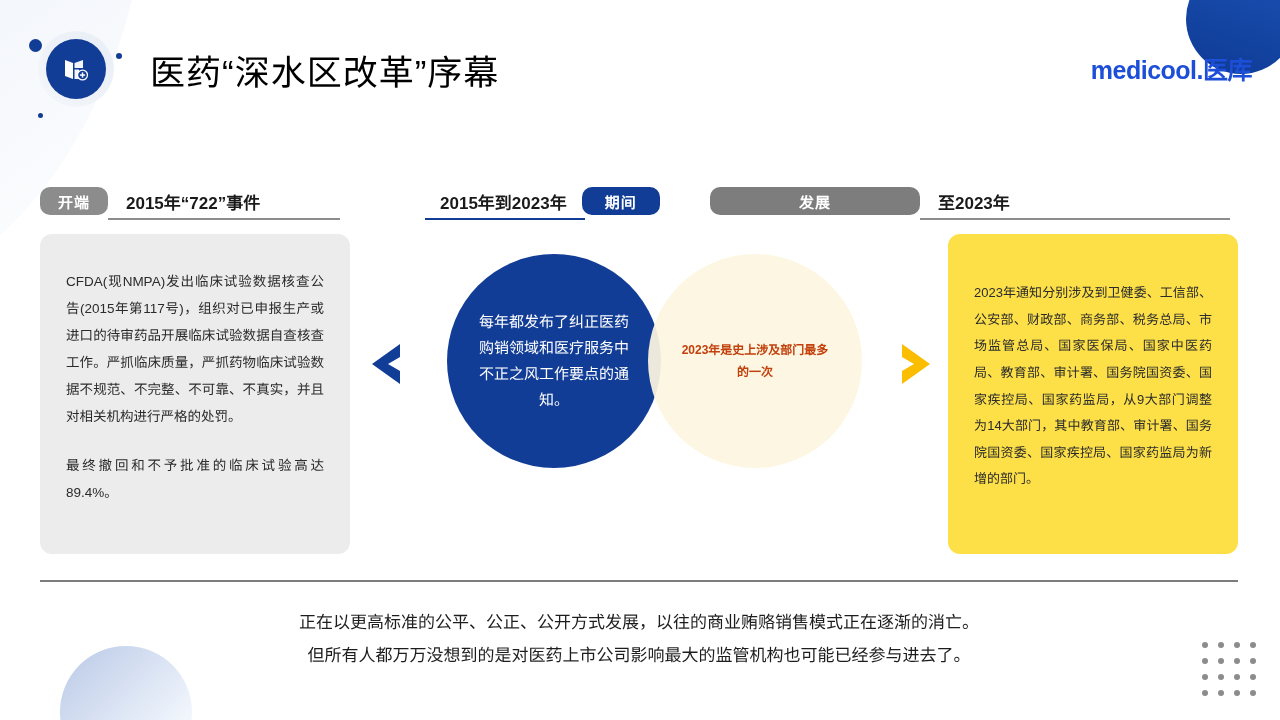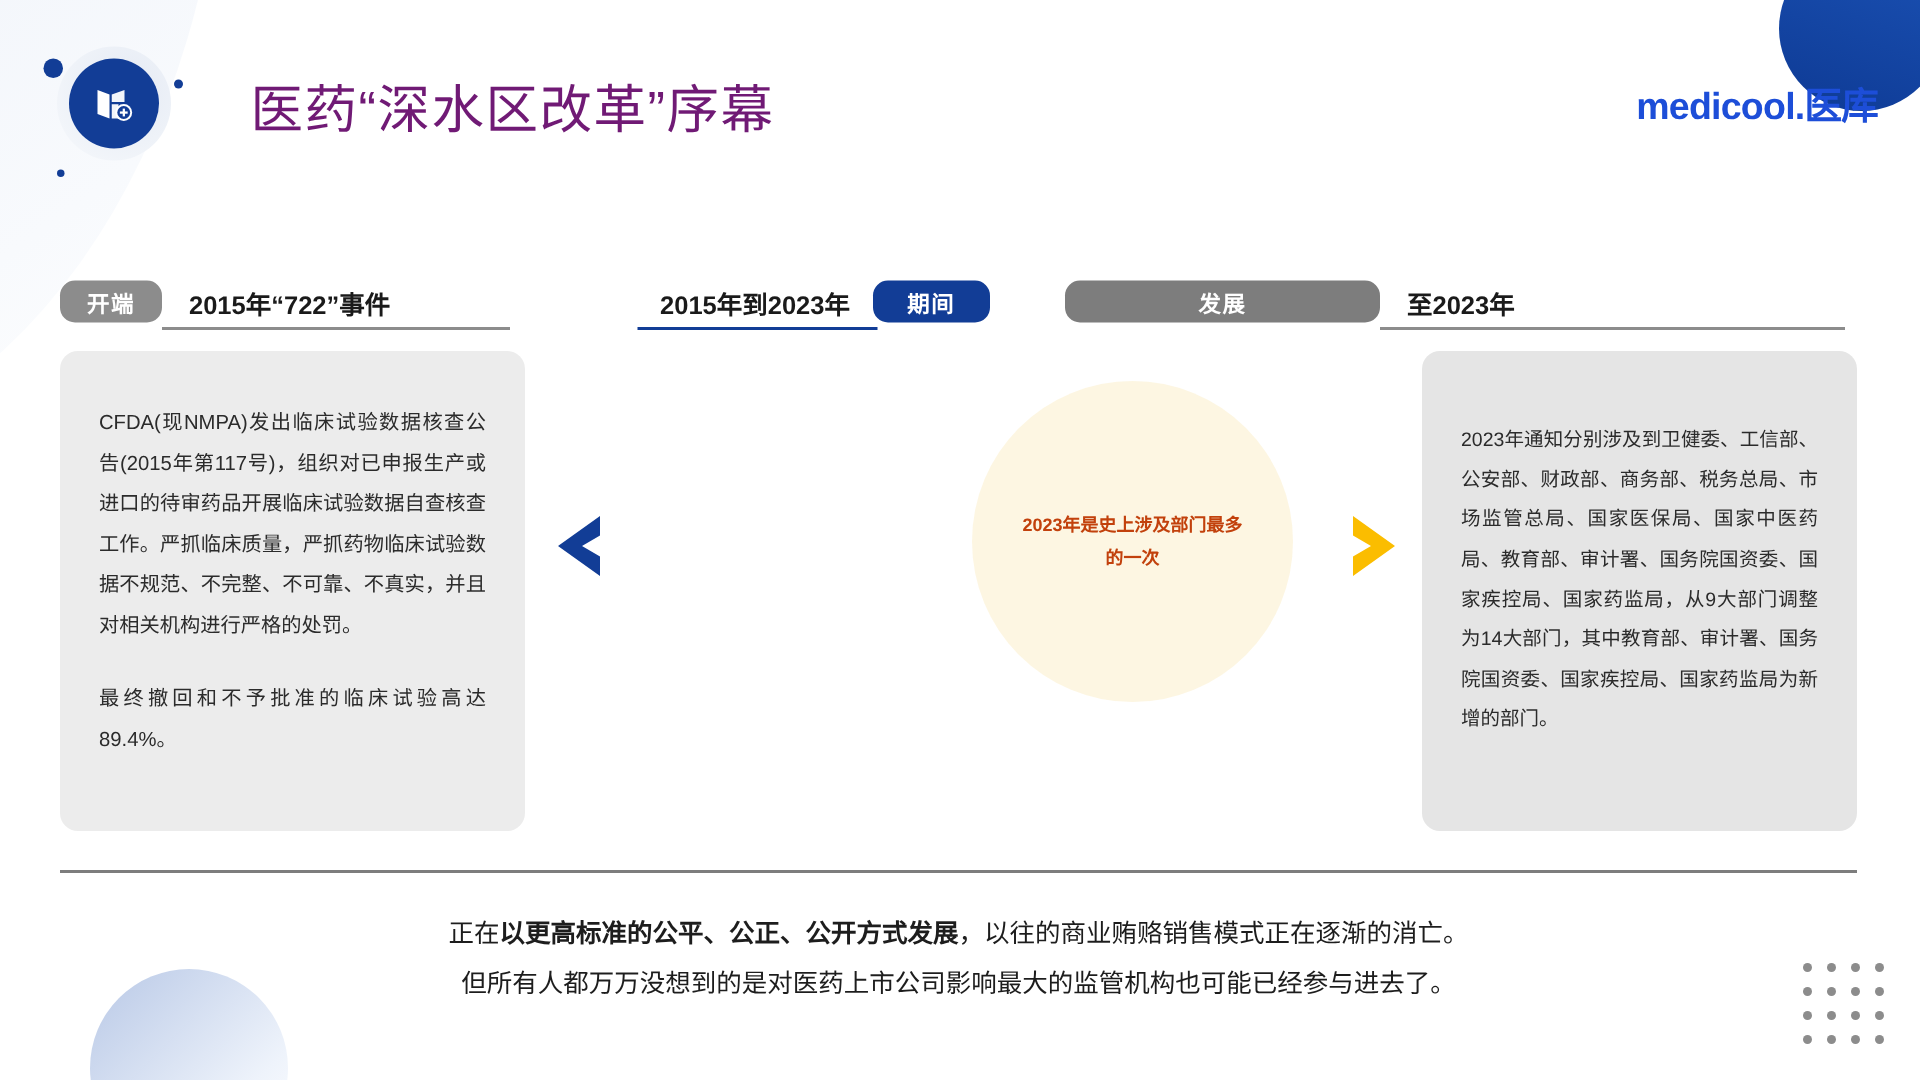--- a/index.html
+++ b/index.html
@@ -49,22 +49,22 @@
     position:absolute; left:46px; top:39px;
     width:60px; height:60px; border-radius:50%;
     background:#123d96;
     display:flex; align-items:center; justify-content:center;
   }
   .dot-a { position:absolute; left:29px; top:39px; width:13px; height:13px; border-radius:50%; background:#123d96; }
   .dot-b { position:absolute; left:116px; top:53px; width:6px; height:6px; border-radius:50%; background:#123d96; }
   .dot-c { position:absolute; left:38px; top:113px; width:5px; height:5px; border-radius:50%; background:#123d96; }
 
   .page-title {
-    position:absolute; left:167px; top:44px;
-    font-size:35px; font-weight:500; color:#701a75;
+    position:absolute; left:150px; top:44px;
+    font-size:35px; font-weight:500; color:#000000;
     letter-spacing:1px; white-space:nowrap;
   }
 
   .brand-logo {
     position:absolute; right:28px; top:50px;
     font-size:25px; font-weight:700; letter-spacing:-0.5px;
     color:#1d4ed8; white-space:nowrap;
   }
 
   
@@ -100,21 +100,21 @@
   
   .panel {
     position:absolute; border-radius:12px;
     padding:34px 26px 20px 26px;
   }
   .panel p {
     font-size:13.5px; line-height:2.0; color:#2b2b2b; text-align:justify;
   }
   .panel p + p { margin-top:22px; }
   .panel.left  { left:40px; top:234px; width:310px; height:320px; background:#ececec; }
-  .panel.right { left:948px; top:234px; width:290px; height:320px; background:#e5e5e5; padding-top:46px; }
+  .panel.right { left:948px; top:234px; width:290px; height:320px; background:#fde047; padding-top:46px; }
   .panel.right p { font-size:13px; line-height:2.05; }
 
   
   .circle-blue {
     position:absolute; left:447px; top:254px;
     width:214px; height:214px; border-radius:50%;
     background:#123d96;
     display:flex; align-items:center; justify-content:center;
     z-index:2;
   }
@@ -141,21 +141,21 @@
   
   .footer-rule {
     position:absolute; left:40px; top:580px;
     width:1198px; height:2px; background:#7d7d7d;
   }
   .footer {
     position:absolute; left:40px; top:606px; width:1198px;
     text-align:center;
   }
   .footer .line1 { font-size:17px; color:#1d1d1d; line-height:1.95; }
-  .footer .line1 b { font-weight:700; }
+  .footer .line1 b { font-weight:400; }
   .footer .line2 { font-size:17px; color:#1d1d1d; line-height:1.95; }
 
   .dotgrid {
     position:absolute; right:24px; bottom:24px;
     display:grid; grid-template-columns:repeat(4,6px); gap:10px;
   }
   .dotgrid i { display:block; width:6px; height:6px; border-radius:50%; background:#8c8c8c; }
 </style>
 </head>
 <body>
@@ -207,20 +207,23 @@
     <p>CFDA(现NMPA)发出临床试验数据核查公告(2015年第117号)，组织对已申报生产或进口的待审药品开展临床试验数据自查核查工作。严抓临床质量，严抓药物临床试验数据不规范、不完整、不可靠、不真实，并且对相关机构进行严格的处罚。</p>
     <p>最终撤回和不予批准的临床试验高达89.4%。</p>
   </div>
 
   <div class="chev left">
     <svg width="46" height="44" viewBox="0 0 46 44" aria-hidden="true">
       <path d="M32 2 L32 15 L20 22 L32 29 L32 42 L4 22 Z" fill="#123d96"></path>
     </svg>
   </div>
 
+  <div class="circle-blue">
+    <div class="txt">每年都发布了纠正医药购销领域和医疗服务中不正之风工作要点的通知。</div>
+  </div>
 
   <div class="circle-cream">
     <div class="txt">2023年是史上涉及部门最多的一次</div>
   </div>
 
   <div class="chev right">
     <svg width="46" height="44" viewBox="0 0 46 44" aria-hidden="true">
       <path d="M14 2 L14 15 L26 22 L14 29 L14 42 L42 22 Z" fill="#fbbd00"></path>
     </svg>
   </div>

